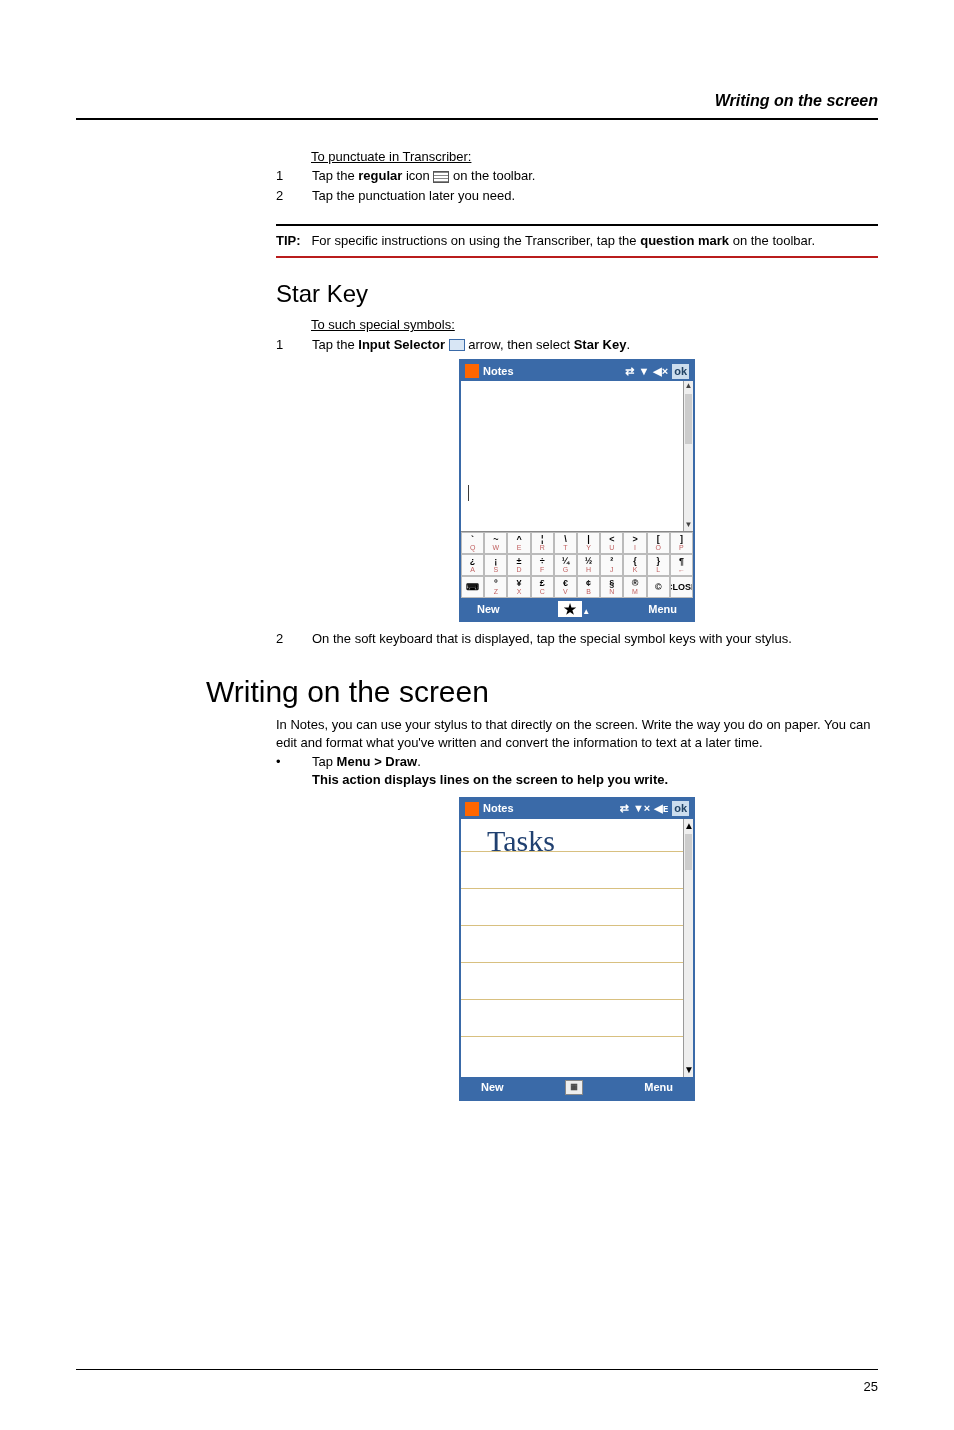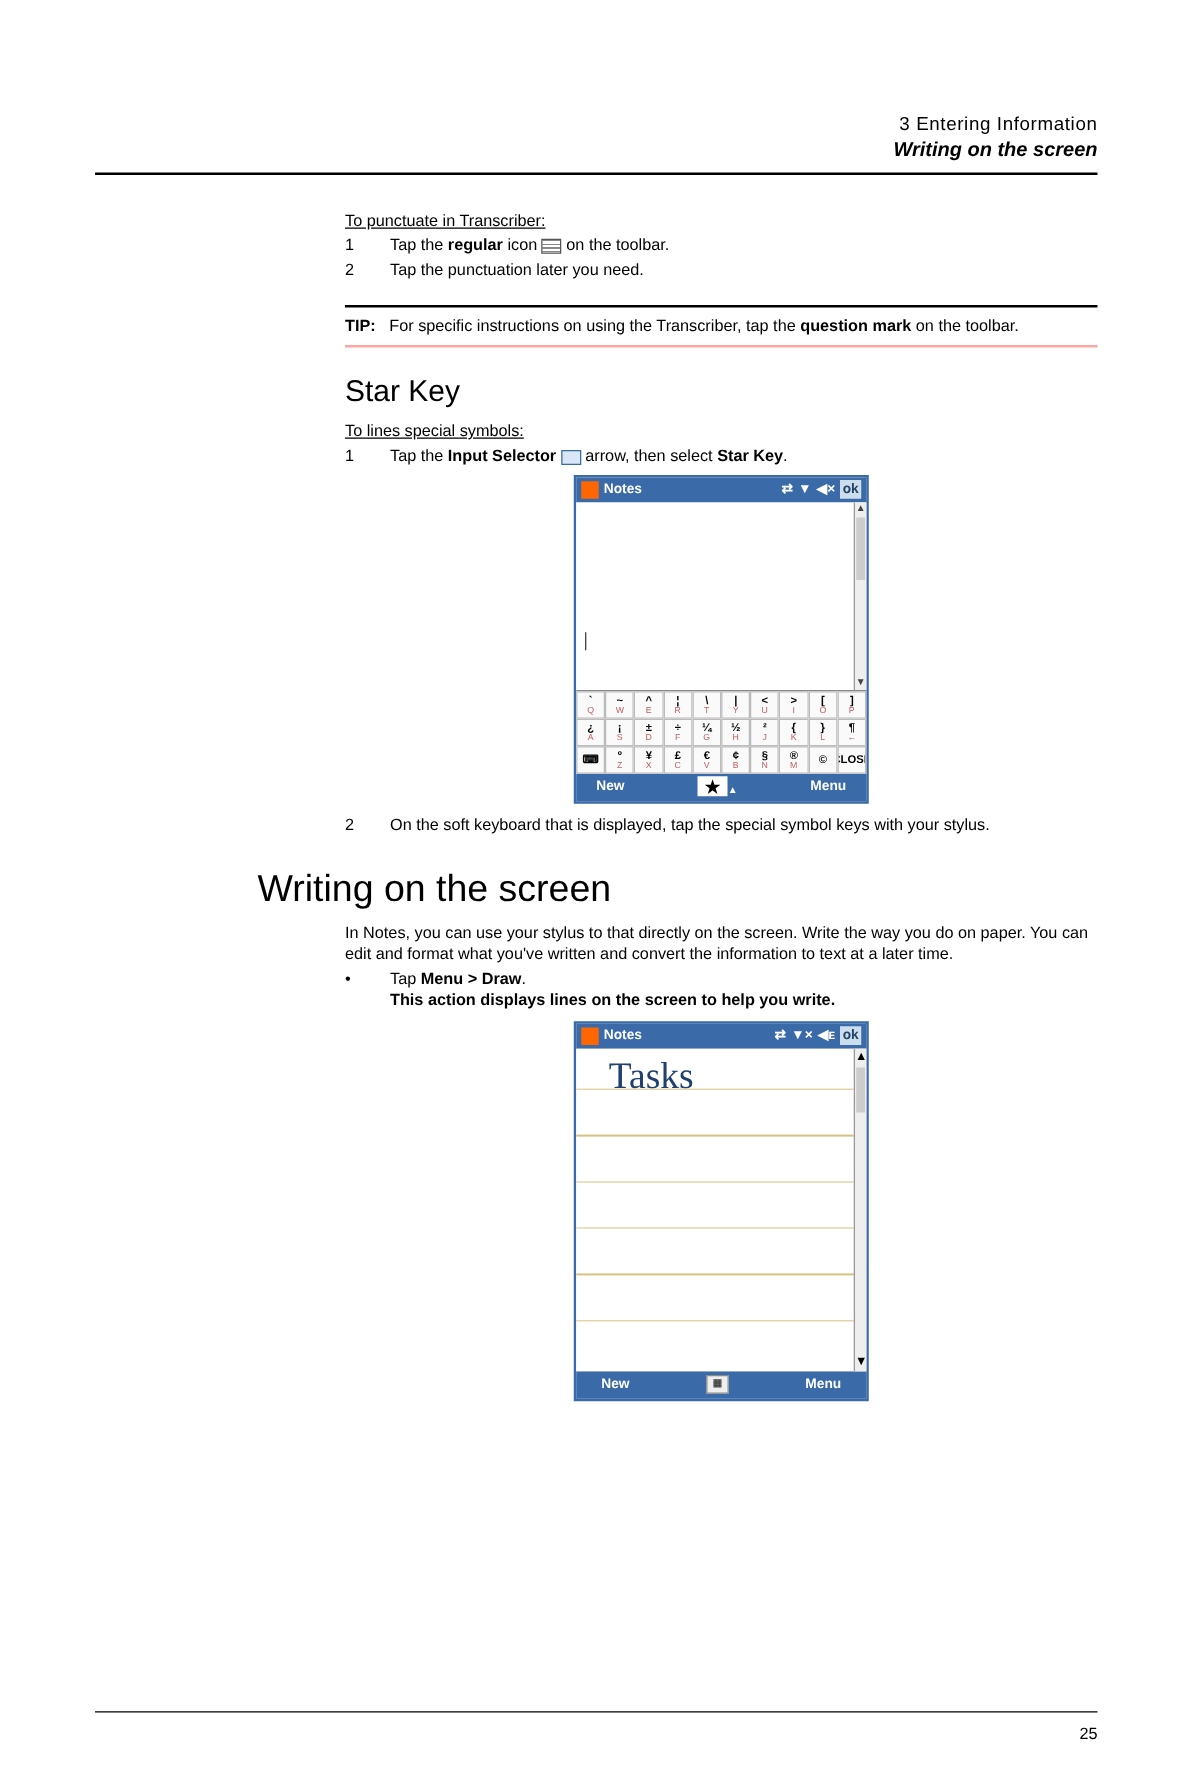--- a/index.html
+++ b/index.html
@@ -38,34 +38,35 @@
     border: none;
     border-top: 1px solid #000;
     margin: 0;
   }
   .content {
     margin-left: 200px;
     margin-top: 28px;
   }
   .uline {
     text-decoration: underline;
+    margin-left: 35px;
   }
   .step-row {
     display: flex;
     margin-top: 2px;
   }
   .step-num {
     width: 36px;
     flex-shrink: 0;
   }
   .step-text { flex: 1; }
   .tipbox {
     margin-top: 20px;
     border-top: 2px solid #000;
-    border-bottom: 2px solid #fca5a5;
+    border-bottom: 2px solid #b91c1c;
     padding: 6px 0;
   }
   .h2 {
     font-size: 24px;
     margin-top: 20px;
     margin-bottom: 2px;
     font-weight: normal;
     font-family: Arial, sans-serif;
   }
   .h1 {
@@ -169,21 +170,20 @@
     right:76px;
     bottom:34px;
     font-size:13px;
   }
 </style>
 </head>
 <body>
 
 <div class="page">
   <div class="header-block">
-    <div class="header-chapter">3 Entering Information</div>
     <div class="header-section">Writing on the screen</div>
   </div>
   <hr class="thick">
 
   <div class="content">
     <div class="uline">To punctuate in Transcriber:</div>
     <div class="step-row">
       <div class="step-num">1</div>
       <div class="step-text">
         <span>Tap the </span><b>regular</b><span> icon </span><span class="icon-sq"></span><span> on the toolbar.</span>
@@ -192,21 +192,21 @@
     <div class="step-row">
       <div class="step-num">2</div>
       <div class="step-text">Tap the punctuation later you need.</div>
     </div>
 
     <div class="tipbox">
       <b>TIP:</b>&nbsp;&nbsp;&nbsp;<span>For specific instructions on using the Transcriber, tap the </span><b>question mark</b><span> on the toolbar.</span>
     </div>
 
     <div class="h2">Star Key</div>
-    <div class="uline" style="margin-top:6px;">To lines special symbols:</div>
+    <div class="uline" style="margin-top:6px;">To such special symbols:</div>
     <div class="step-row">
       <div class="step-num">1</div>
       <div class="step-text">
         <span>Tap the </span><b>Input Selector</b> <span class="icon-sq-blue"></span><span> arrow, then select </span><b>Star Key</b><span>.</span>
       </div>
     </div>
 
     <div class="device">
       <div class="dev-title">
         <span class="flag"></span>

